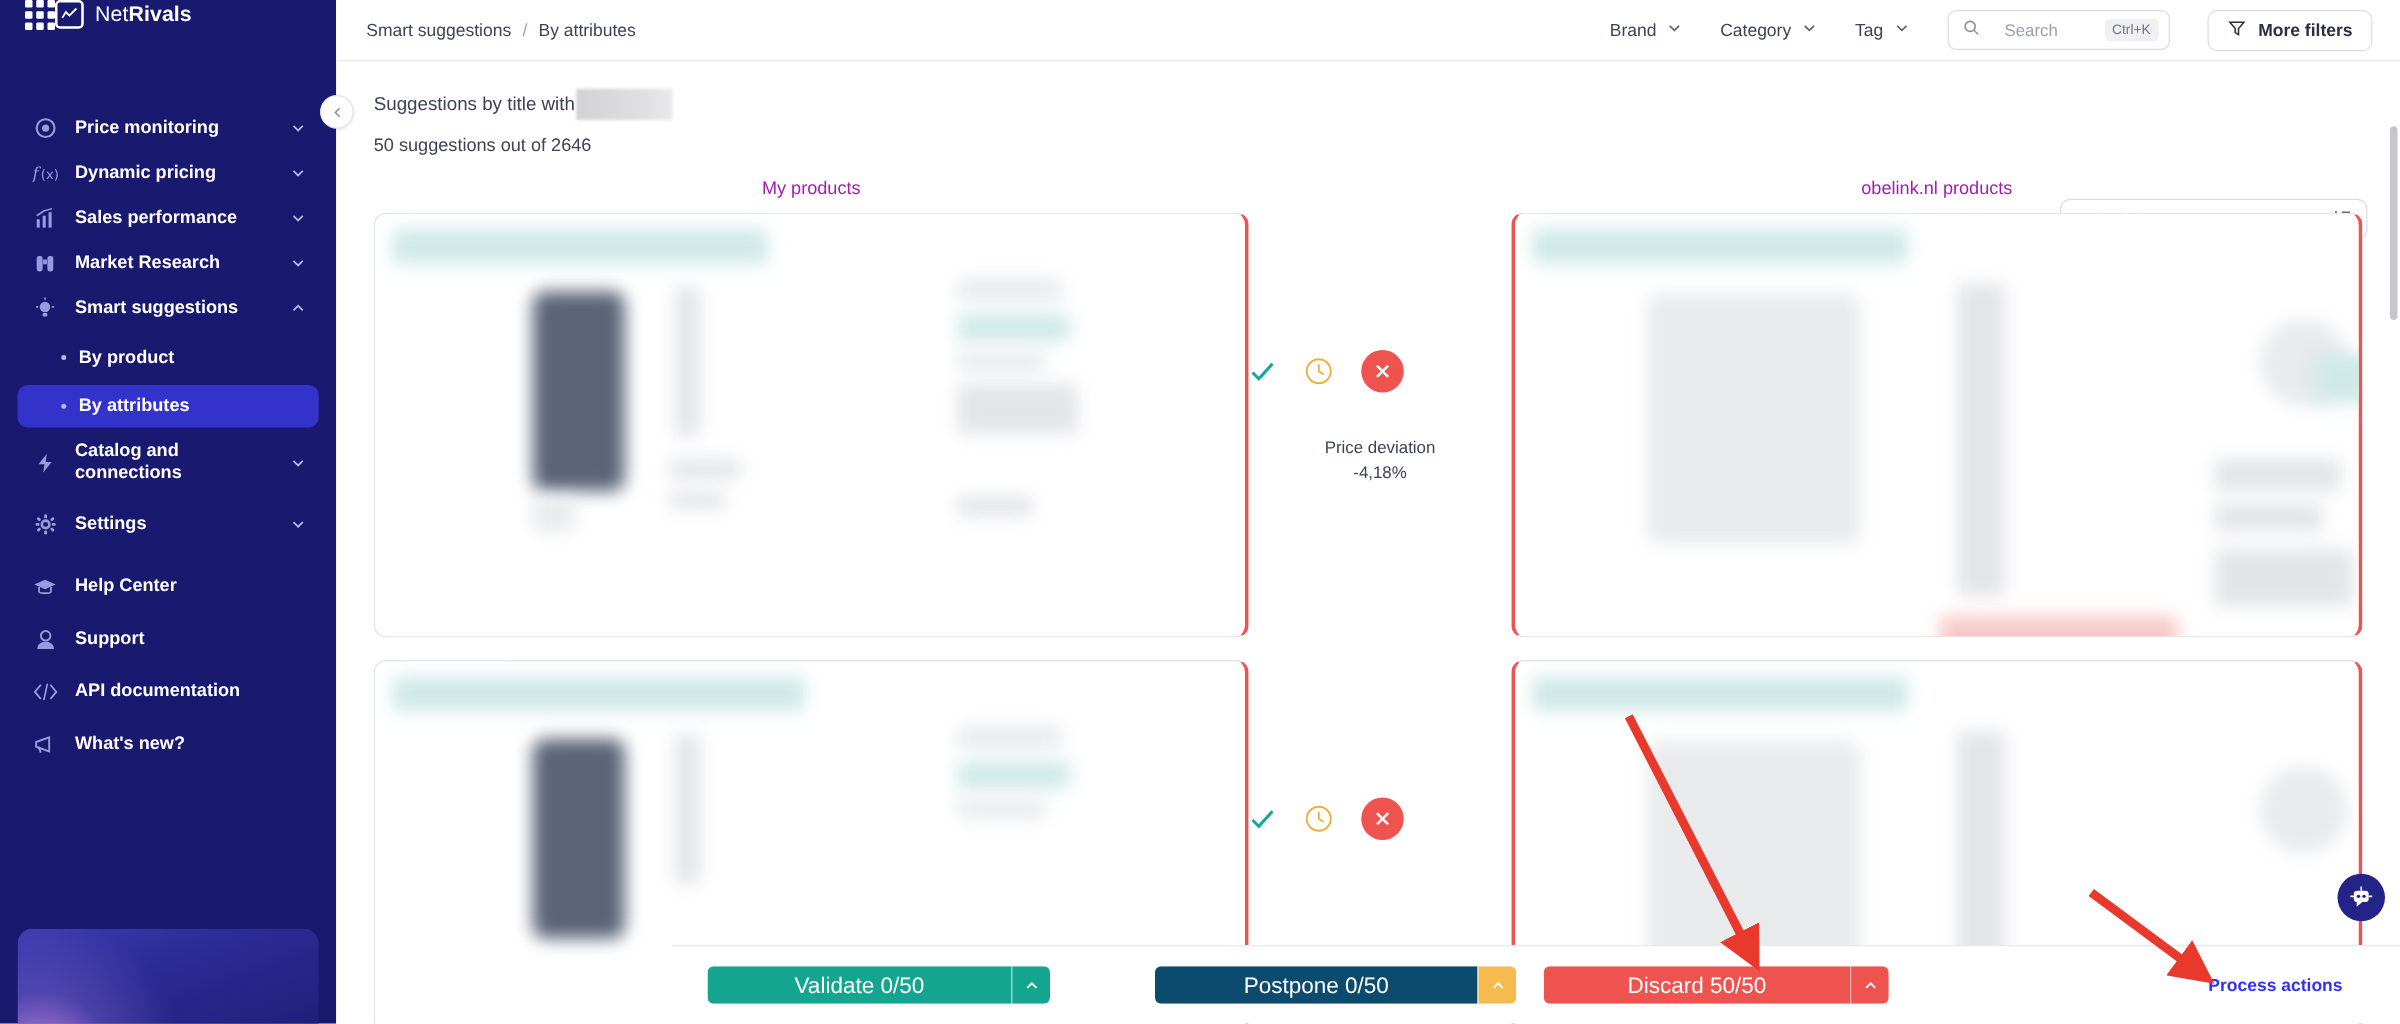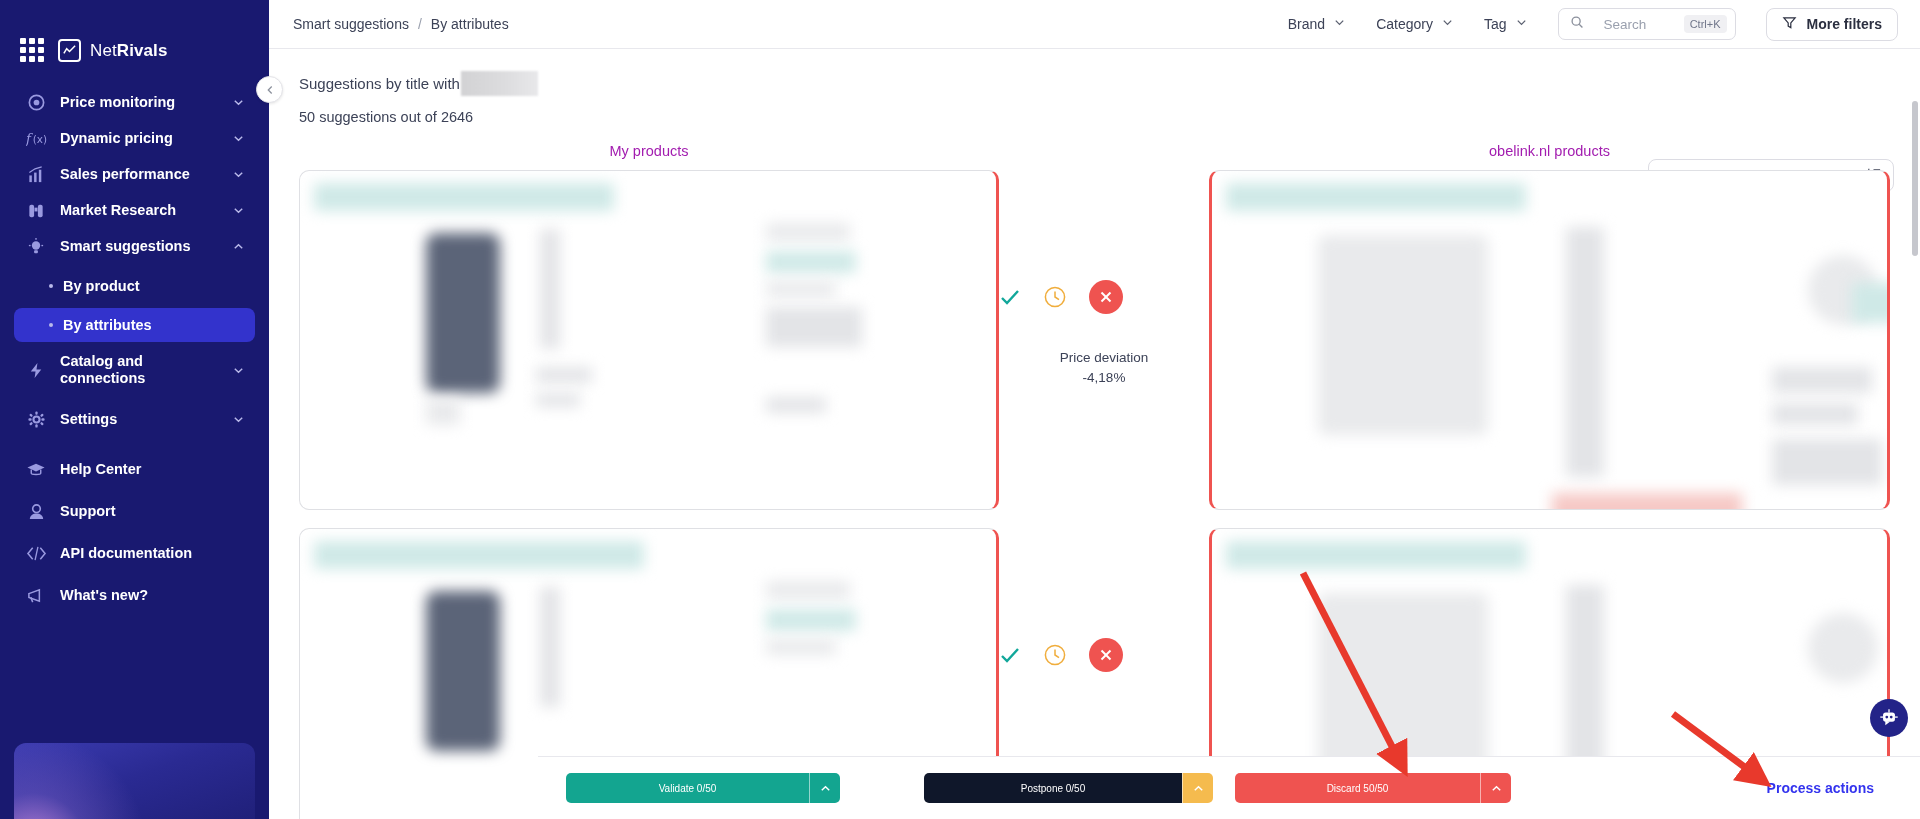--- a/index.html
+++ b/index.html
@@ -14,21 +14,21 @@
   
   .sidebar {
     width: 269px; height: 819px;
     background: #191970;
     flex: 0 0 269px;
     position: relative;
     color: #ffffff;
     overflow: hidden;
   }
   .sb-top {
-    height: 62px; display: flex; align-items: flex-end; gap: 14px;
+    height: 62px; display: flex; align-items: flex-start; 
     padding: 0 0 0 20px;
   }
   .grid-icon { width: 24px; height: 24px; display: grid;
     grid-template-columns: repeat(3,1fr); grid-template-rows: repeat(3,1fr);
     gap: 3px; cursor: pointer; }
   .grid-icon i { display:block; background:#ffffff; border-radius:1px; }
   .brand { display: flex; align-items: center; gap: 9px; }
   .brand-mark {
     width: 23px; height: 23px; border: 2px solid #fff; border-radius: 4px;
     display: flex; align-items: center; justify-content: center;
@@ -160,26 +160,26 @@
 
   
   .actionbar {
     position: absolute; left: 269px; right: 0; bottom: 0; height: 63px;
     background: #ffffff; border-top: 1px solid #e8e8ed;
     display: flex; align-items: center; padding: 0 24px 0 28px; z-index: 30;
   }
   .btn-group { display: flex; align-items: stretch; height: 30px; border-radius: 5px;
                overflow: hidden; cursor: pointer; }
   .btn-main { display: flex; align-items: center; justify-content: center;
-              color: #fff; font-size: 10px; text-align: center; }
+              color: #fff; font-size: 18px; text-align: center; }
   .btn-caret { width: 31px; display: flex; align-items: center; justify-content: center;
                border-left: 1px solid rgba(255,255,255,.55); color:#fff; }
   .g-validate .btn-main { background: #13a590; width: 243px; }
   .g-validate .btn-caret{ background: #13a590; }
-  .g-postpone .btn-main { background: #0f172a; width: 258px; }
+  .g-postpone .btn-main { background: #0c4a6e; width: 258px; }
   .g-postpone .btn-caret{ background: #f5bb4e; }
   .g-discard  .btn-main { background: #ef5350; width: 245px; }
   .g-discard  .btn-caret{ background: #ef5350; }
   .sp { flex: 1 1 auto; }
   .process-link { font-size: 14px; font-weight: 700; color: #3333ee; cursor: pointer;
                   margin-right: 22px; }
 
   
   .chatbot {
     position: absolute; right: 12px; bottom: 82px; width: 38px; height: 38px;

